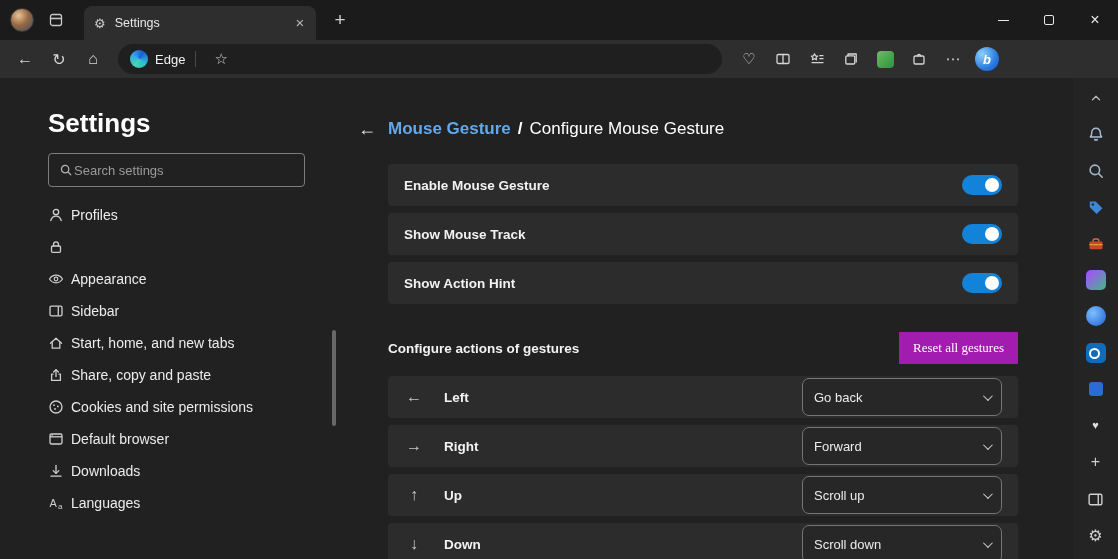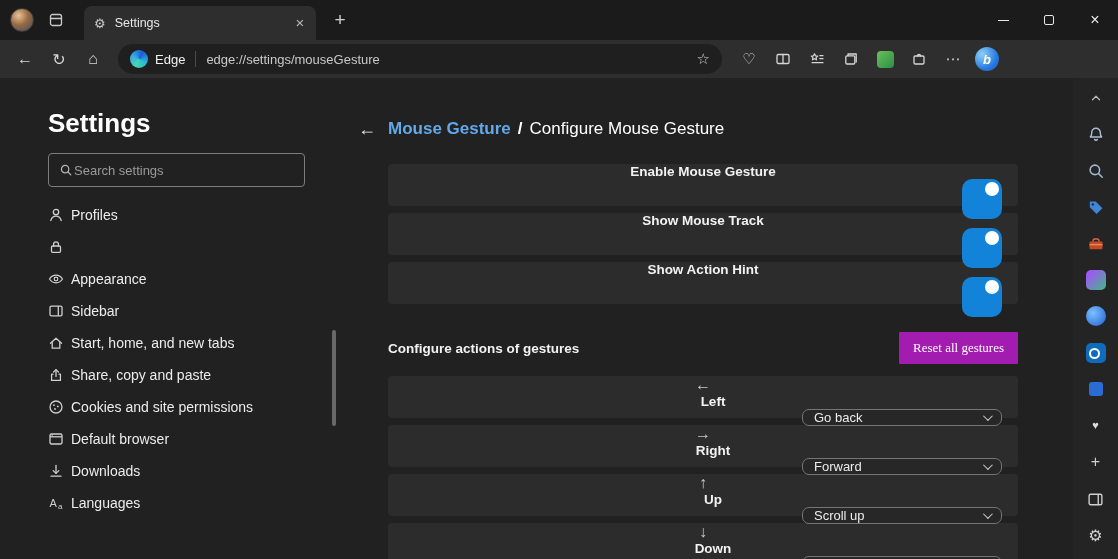--- a/index.html
+++ b/index.html
@@ -58,32 +58,32 @@
 
   
   .main { flex:1 1 auto; padding:38px 0 0 43px; min-width:0; }
   .content { width:630px; }
   .breadcrumb { display:flex; align-items:center; margin-bottom:22px; position:relative; height:26px; }
   .back-arrow { position:absolute; left:-30px; color:#e8e8e8; font-size:18px; line-height:1; }
   .crumb-link { color:#62a8ea; font-size:17px; font-weight:bold; }
   .crumb-sep { color:#ffffff; font-size:17px; font-weight:bold; margin:0 7px; }
   .crumb-cur { color:#ffffff; font-size:17px; font-weight:normal; }
 
-  .card { background:#2c2c2d; border-radius:4px; height:42px; display:flex; align-items:center; padding:0 16px; margin-bottom:7px;flex-direction:column; }
+  .card { background:#2c2c2d; border-radius:4px; height:42px; display:flex; align-items:center; padding:0 16px; margin-bottom:7px; }
   .card-label { font-size:13.5px; font-weight:bold; color:#f2f2f2; }
   .toggle { margin-left:auto; width:40px; height:20px; border-radius:10px; background:#1283d8; position:relative; flex:0 0 40px; }
   .toggle.on::after { content:""; position:absolute; right:3px; top:3px; width:14px; height:14px; border-radius:50%; background:#fff; }
 
   .section-row { display:flex; align-items:center; margin:28px 0 12px; }
   .section-title { font-size:13.5px; font-weight:bold; color:#f2f2f2; }
   .reset-btn { margin-left:auto; background:#a21caf; border:none; color:#ffffff; font-size:13px; padding:8px 14px; border-radius:1px; font-family:Liberation Serif, serif; }
 
   .g-arrow { color:#c8c8c8; font-size:16px; width:20px; text-align:center; }
   .g-label { font-size:13.5px; font-weight:bold; margin-left:20px; color:#f2f2f2; }
-  .dropdown { margin-left:auto; width:200px; height:30px; background:#272728; border:1px solid #757575; border-radius:7px; display:flex; align-items:center; padding:0 11px; font-size:13px; color:#ececec; }
+  .dropdown { margin-left:auto; width:200px; height:38px; background:#272728; border:1px solid #757575; border-radius:7px; display:flex; align-items:center; padding:0 11px; font-size:13px; color:#ececec; }
   .chev { width:7px; height:7px; border-right:1.5px solid #cfcfcf; border-bottom:1.5px solid #cfcfcf; transform:rotate(45deg) translateY(-2px); margin-left:auto; }
 
   
   .edgebar { flex:0 0 45px; background:#242425; display:flex; flex-direction:column; align-items:center; padding:9px 0 12px; gap:15px; }
   .rail-icon { width:22px; height:22px; display:flex; align-items:center; justify-content:center; }
   .app-sq { width:20px; height:20px; border-radius:5px; display:block; position:relative; }
   .games-sq { background:linear-gradient(135deg,#9a5cf0 20%,#41b883); }
   .designer-c { width:20px; height:20px; border-radius:50%; background:radial-gradient(circle at 35% 35%, #7cc0ff, #1e5fd0); display:block; }
   .outlook-sq { background:#0f6cbd; }
   .outlook-sq::after { content:""; position:absolute; left:3px; top:5px; width:7px; height:7px; border:2.2px solid #fff; border-radius:50%; }
@@ -125,21 +125,20 @@
   </div>
 
   <div class="toolbar">
     <div class="tool-btn">←</div>
     <div class="tool-btn">↻</div>
     <div class="tool-btn">⌂</div>
     <div class="addressbar">
       <span class="edge-logo"></span>
       <span class="edge-chip-label">Edge</span>
       <span class="chip-divider"></span>
-      <span class="url-text">edge://settings/mouseGesture</span>
       <span class="bar-star">☆</span>
     </div>
     <div class="toolbar-right">
       <div class="tool-btn">
           <span class="glyph-icon">♡</span>
         </div>
       <div class="tool-btn">
         <svg width="16" height="16" viewBox="0 0 16 16" fill="none" stroke="#d6d6d6" stroke-width="1.3" stroke-linecap="round">
           <rect x="2" y="3.5" width="12" height="9" rx="1.3"></rect>
             <path d="M8 3.5v9"></path>

